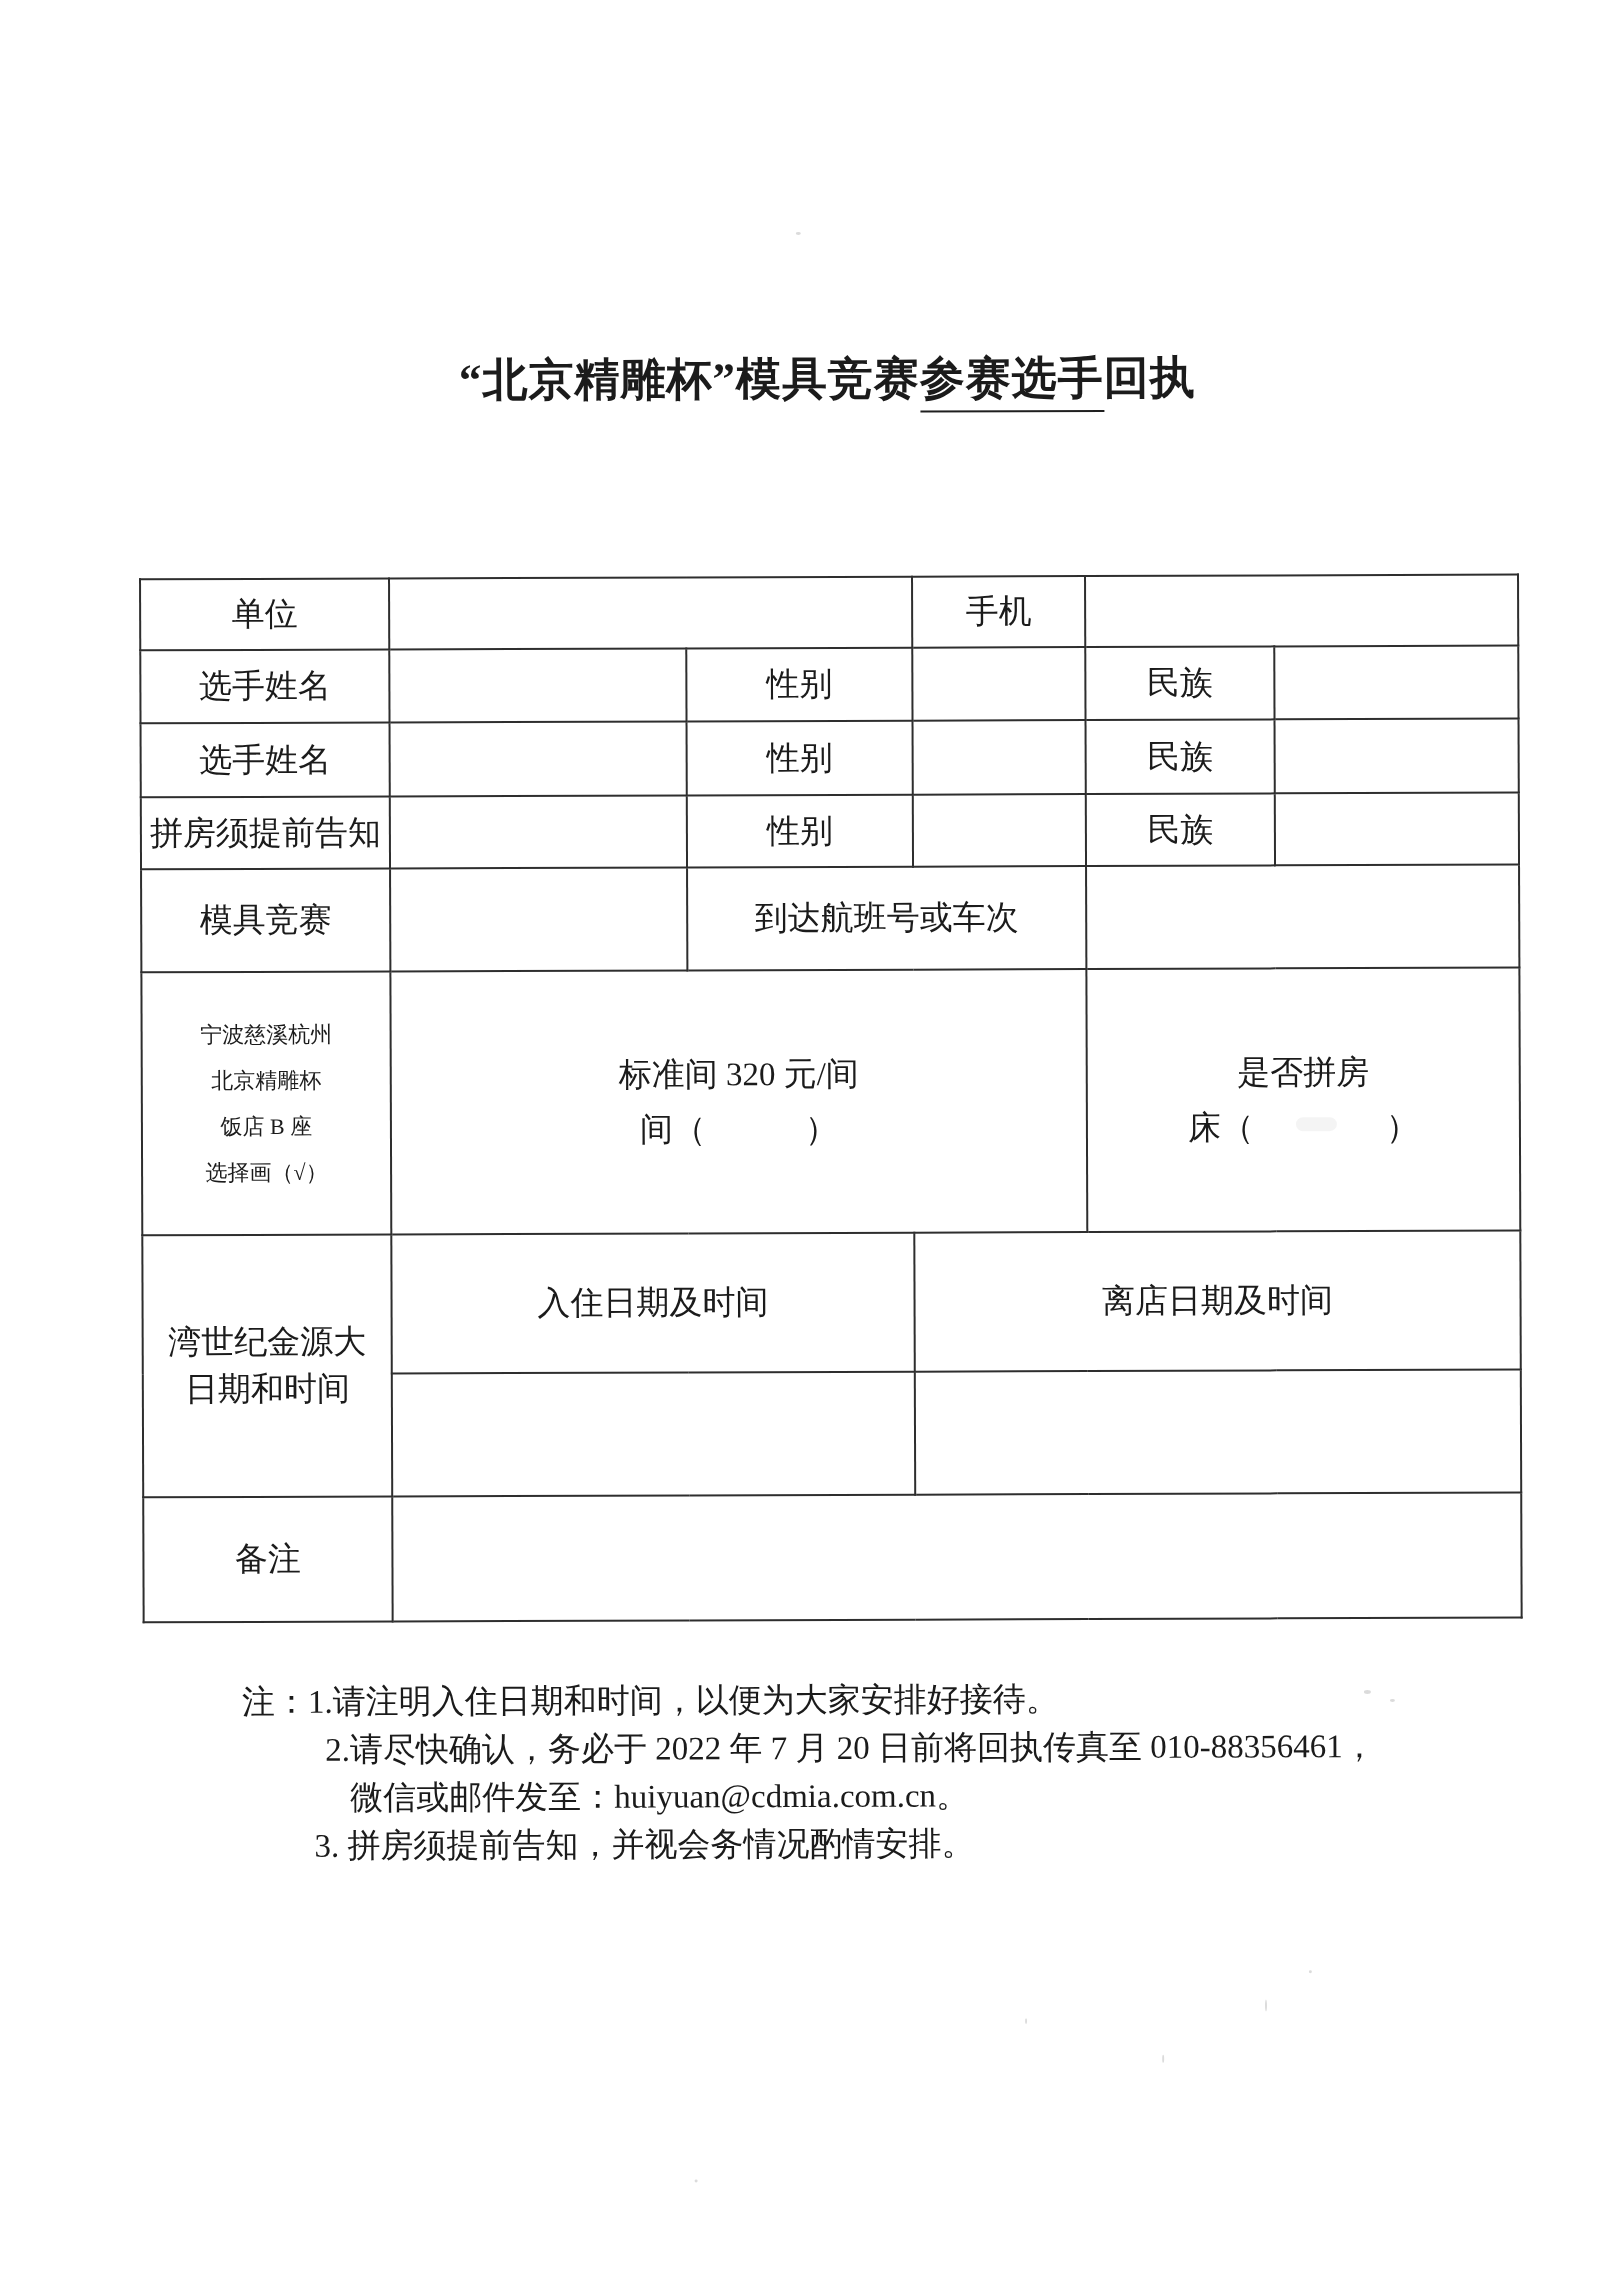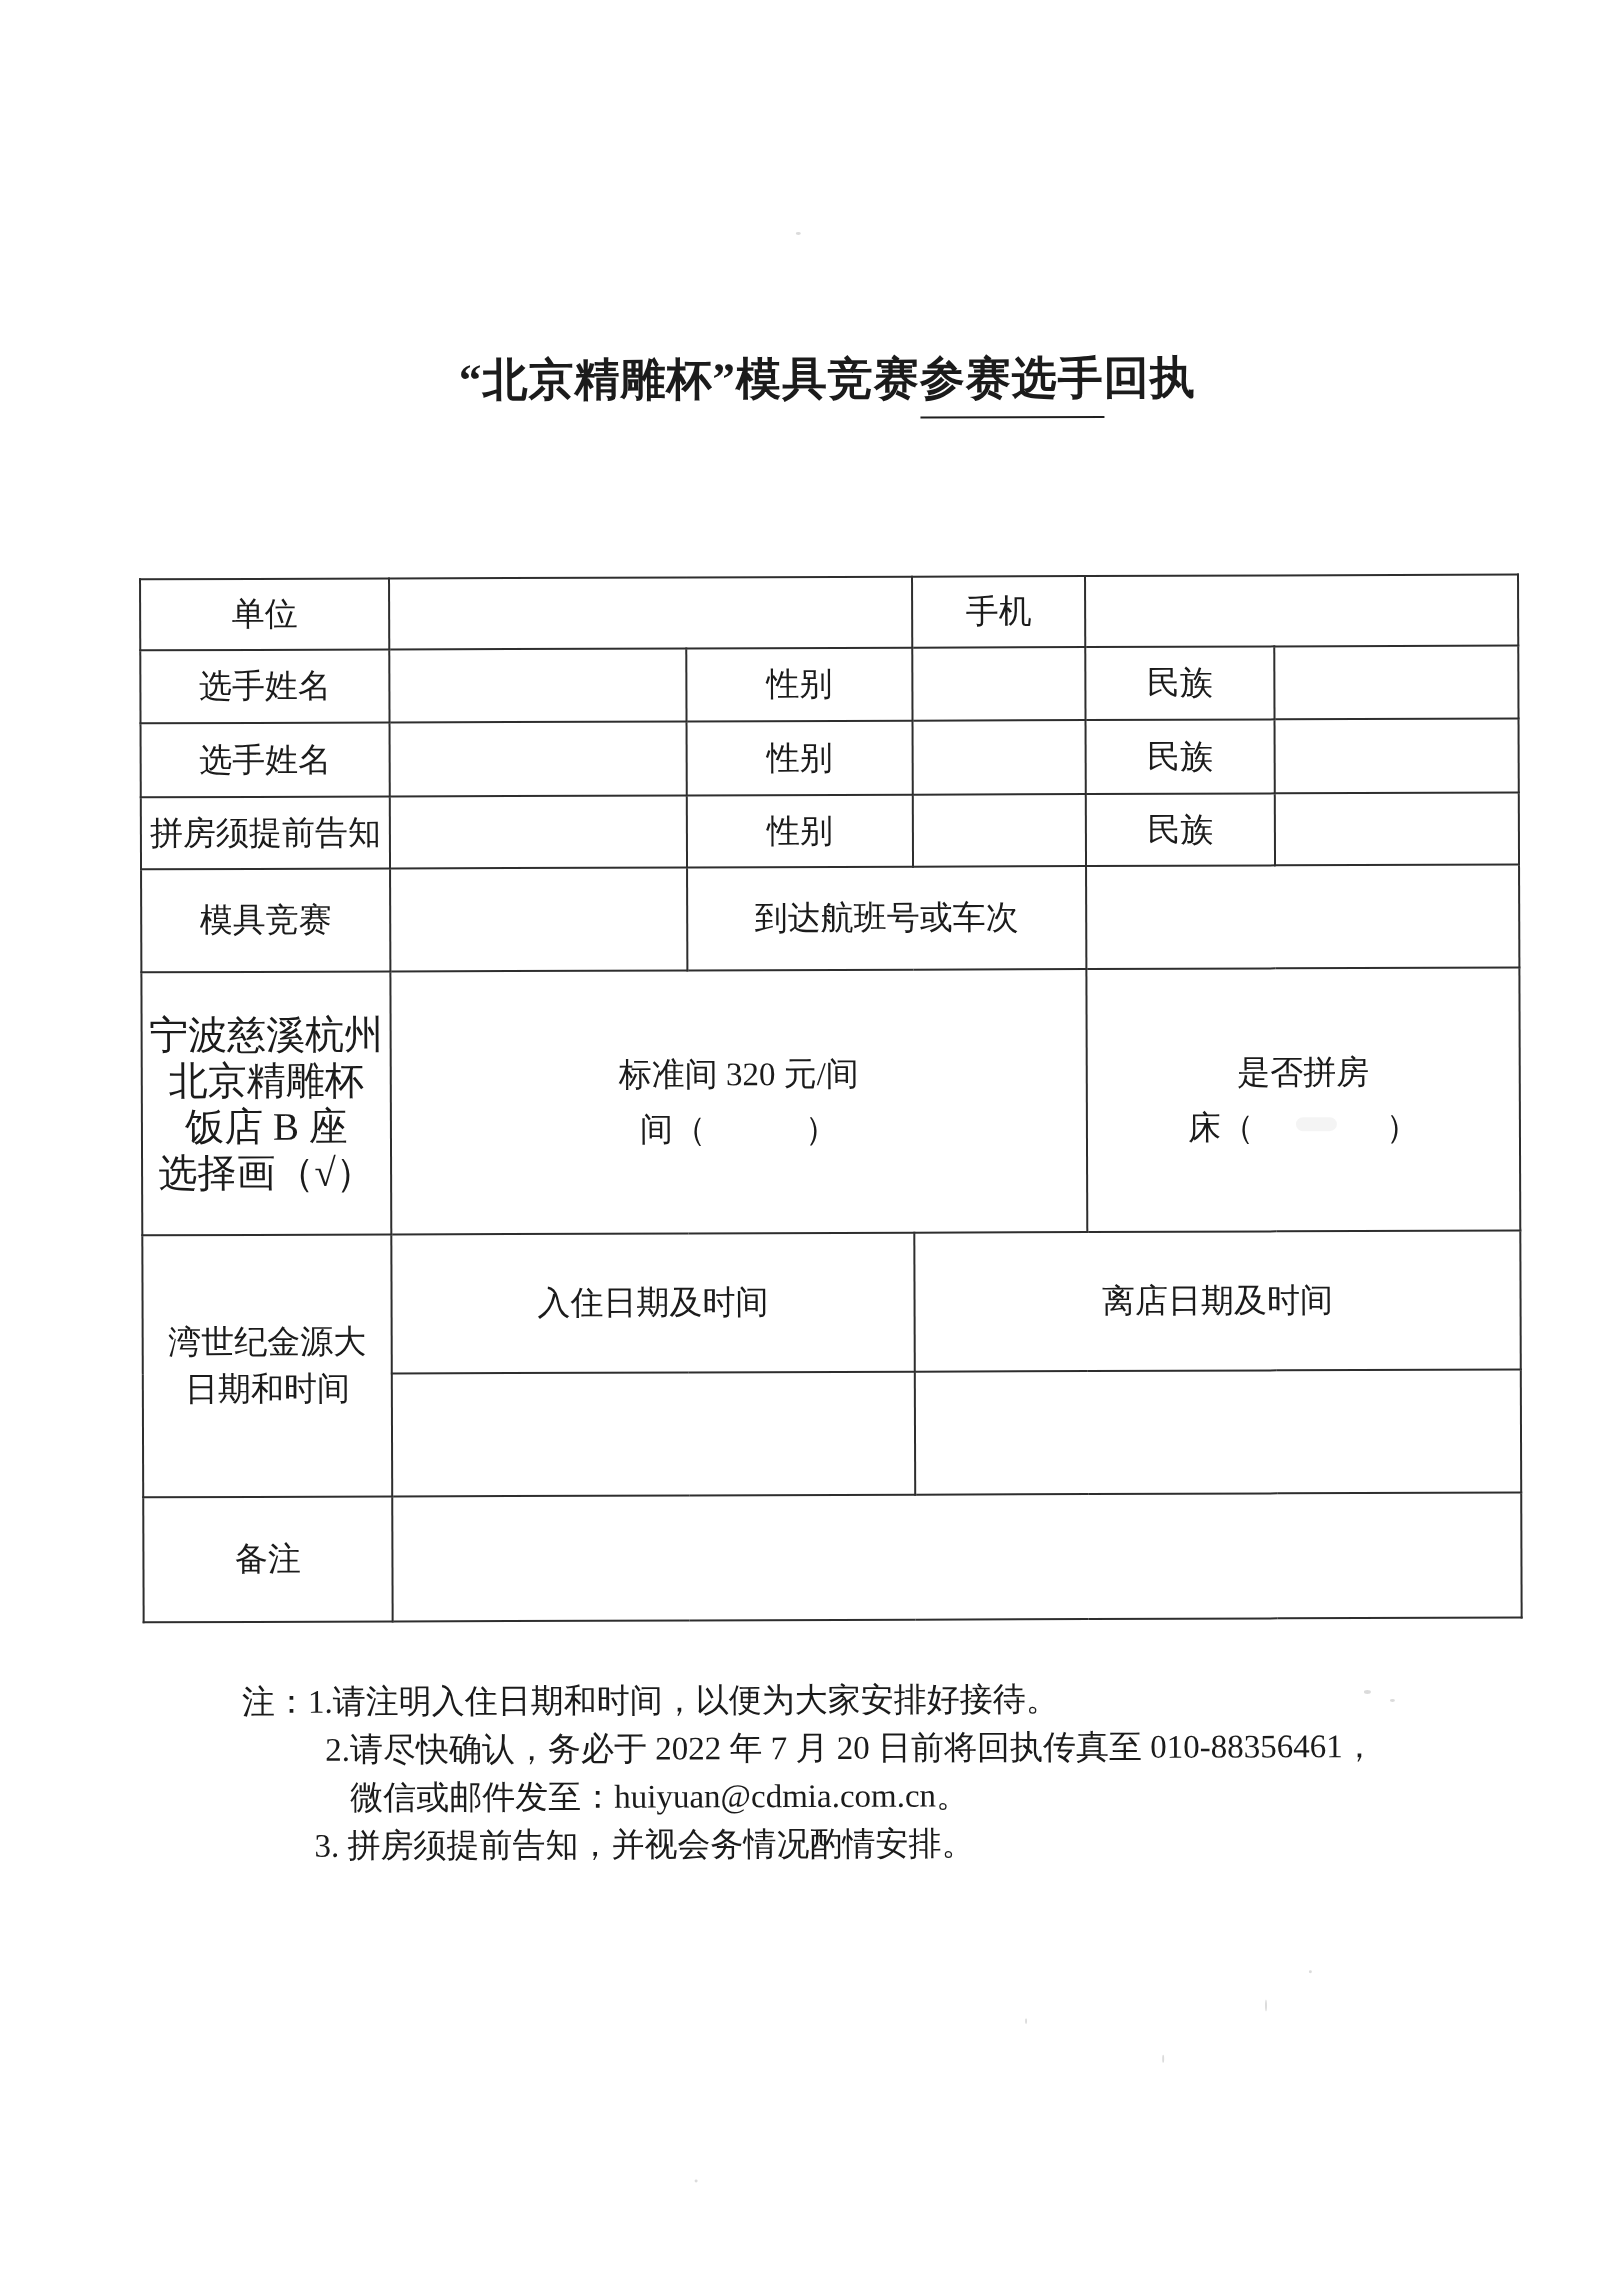--- a/index.html
+++ b/index.html
@@ -23,40 +23,40 @@
     left:141px; top:349px; width:1378px;
     margin:0;
     text-align:center;
     font-size:45px;
     font-weight:bold;
     letter-spacing:1px;
     white-space:nowrap;
   }
   .title .u{
     border-bottom:2.9px solid #1f1f1f;
-    padding-bottom:13px;
+    padding-bottom:7px;
   }
   
   table.form{
     position:absolute;
     left:141px; top:576px;
     width:1378px;
     border-collapse:collapse;
     table-layout:fixed;
     border:2.9px solid #2e2e2e;
     font-size:33px;
   }
   table.form td{
     border:2px solid #2e2e2e;
     text-align:center;
     vertical-align:middle;
     padding:0;
     overflow:hidden;
   }
-  .hotel-cell{ font-size:39px; line-height:46px; }
+  .hotel-cell{ font-size:22px; line-height:46px; }
   .two-line{ line-height:55px; }
   .stay-label{ line-height:47px; }
   
   .notes{
     position:absolute;
     left:240px; top:1676px;
     width:1255px;
     font-size:33px;
     line-height:48px;
     white-space:nowrap;

